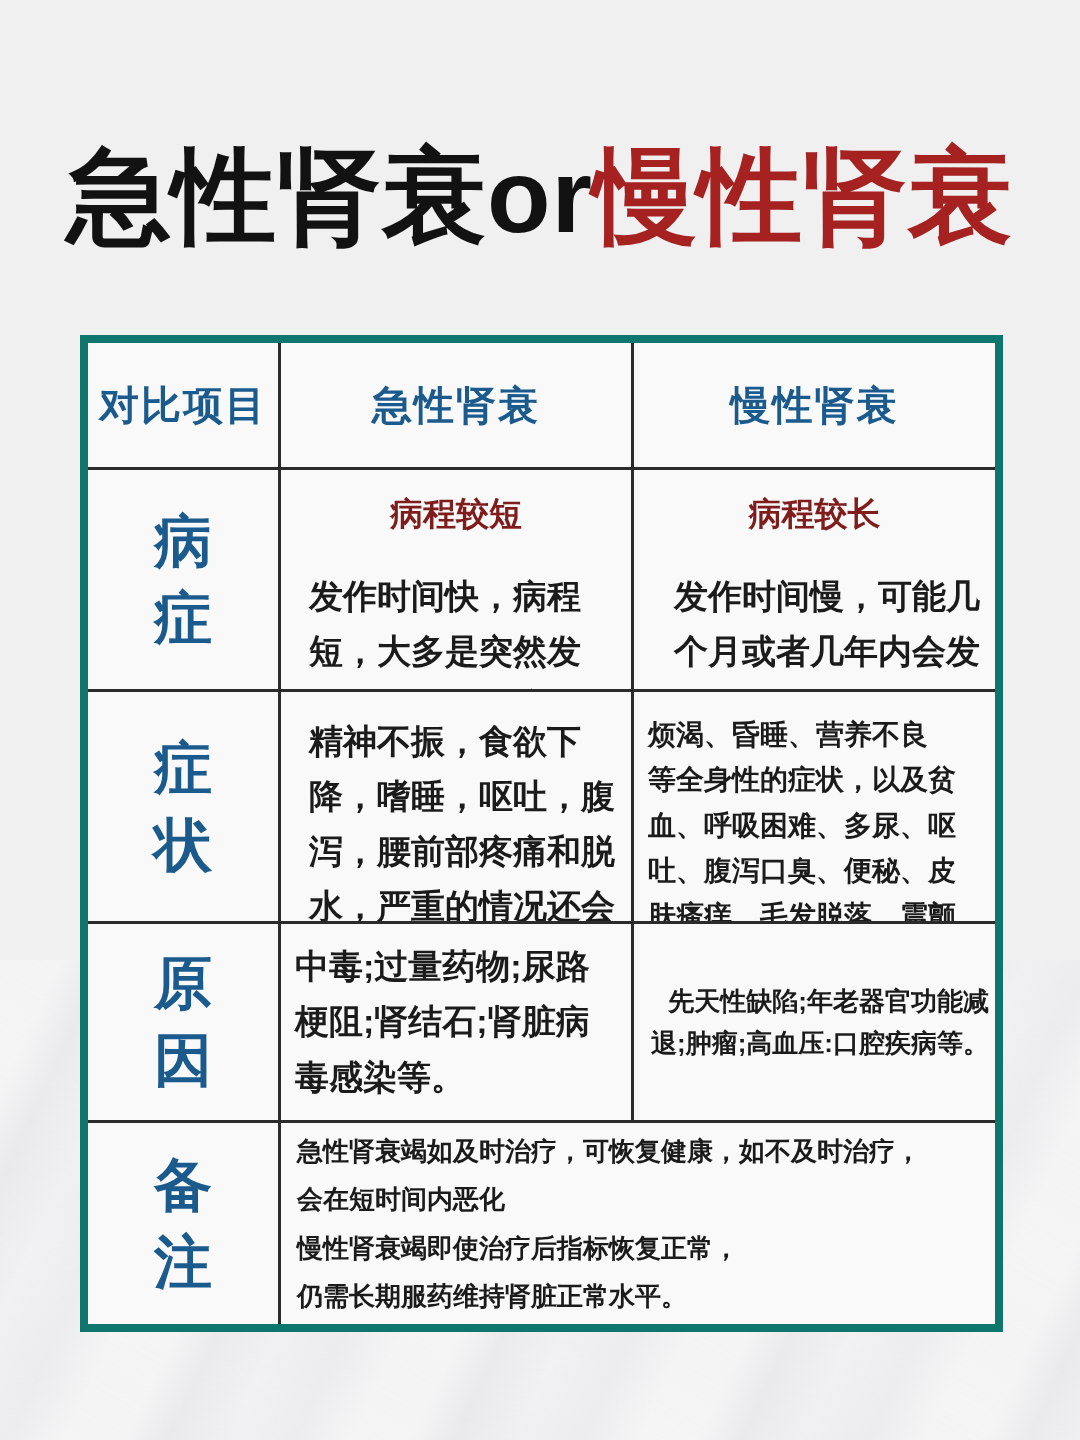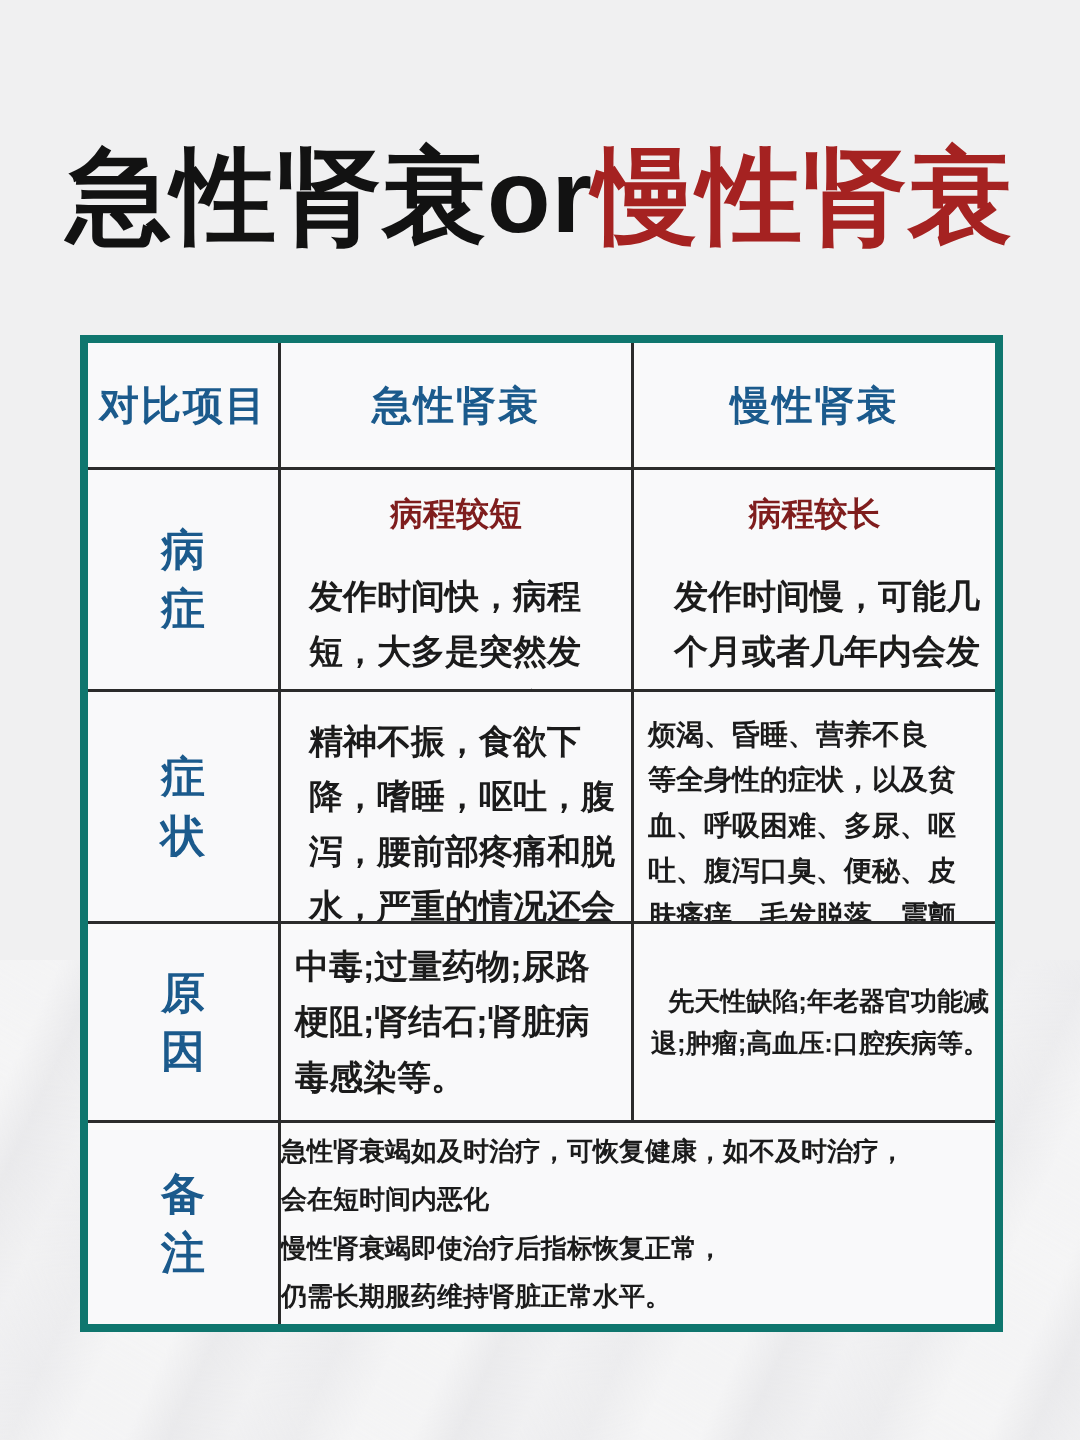--- a/index.html
+++ b/index.html
@@ -50,21 +50,21 @@
     gap: 3px;
     background: #2b2b2b;
   }
   .cell { background: #f9f9fa; overflow: hidden; }
   .center { display: flex; align-items: center; justify-content: center; }
 
   .hdr { font-size: 40px; font-weight: 800; color: #1b5a8c; letter-spacing: 2px; }
 
   .rlabel-cell { display: flex; align-items: center; justify-content: center; }
   .rlabel {
-    color: #1b5a8c; font-size: 44px; font-weight: 800;
+    color: #1b5a8c; font-size: 58px; font-weight: 800;
     width: 1.1em; line-height: 1.32; word-break: break-all;
     text-align: center;
   }
 
   .body-cell { display: flex; flex-direction: column; box-sizing: border-box; }
   .subhead {
     font-size: 33px; font-weight: 800; color: #7f1d1d;
     text-align: center; margin: 22px 0 0 0;
   }
   .para {
@@ -76,21 +76,21 @@
   .r2 .para { margin-top: 22px; }
   .r2 .para.chronic { padding-left: 14px; padding-right: 24px; font-size: 28px; margin-top: 20px; }
   .r3.body-cell { justify-content: center; }
   .r3 .para { padding-left: 14px; }
   .r3 .para.chronic { padding-left: 12px; padding-right: 6px; font-size: 26px; text-align: right; }
 
   .note-cell { grid-column: 2 / 4; display: flex; align-items: center; }
   .note {
     font-size: 26px; font-weight: 600; color: #1b1b1b;
     line-height: 1.85; white-space: pre-line;
-    margin: 0; padding-right: 10px;
+    margin: 16px; padding-right: 10px;
   }
 </style>
 </head>
 <body>
 
 <div class="texture"></div>
 
 <h1 class="page-title"><span>急性肾衰or</span><span class="red">慢性肾衰</span></h1>
 
 <div class="cmp-table">

